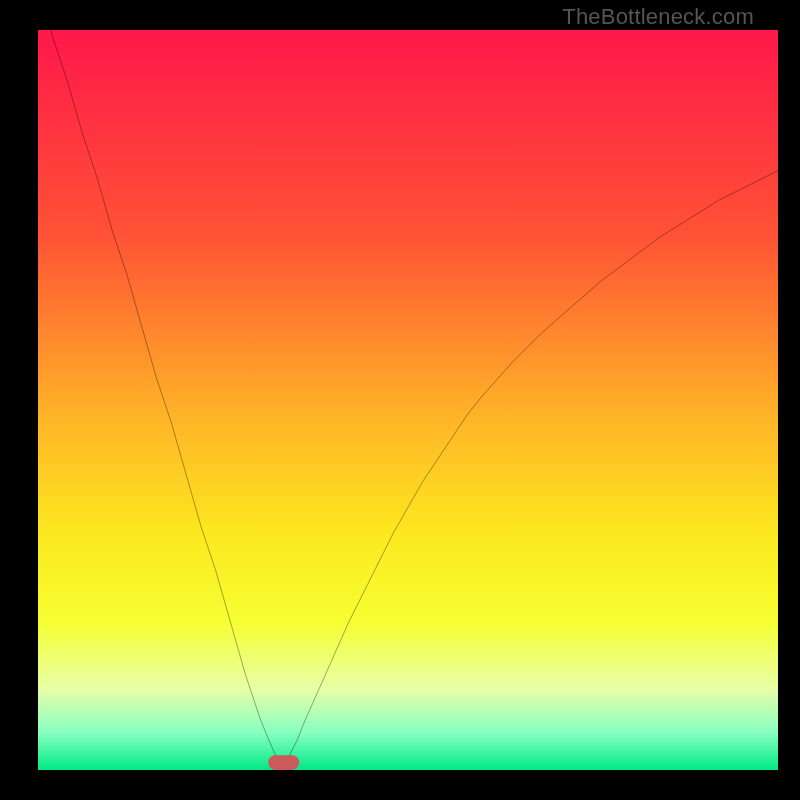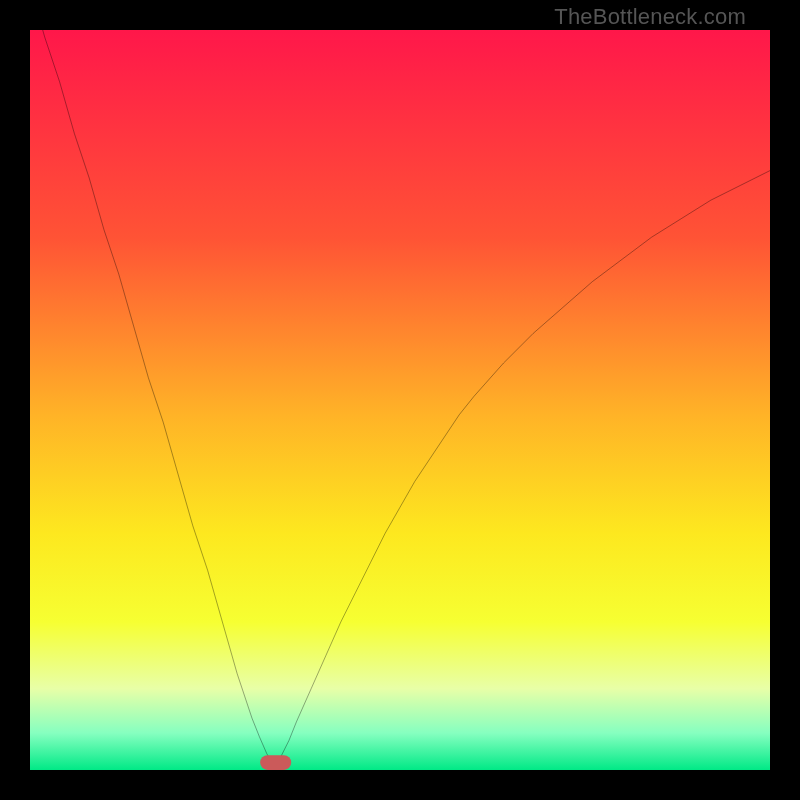--- a/index.html
+++ b/index.html
@@ -7,21 +7,21 @@
     padding: 0;
     width: 800px;
     height: 800px;
     background: #000;
     overflow: hidden;
     font-family: Arial, Helvetica, sans-serif;
   }
   .frame {
     position: absolute;
     top: 0;
-    left: 0;
+    left: 8px;
     width: 756px;
     height: 800px;
     background: #000;
   }
   .plot {
     position: absolute;
     top: 30px;
     left: 30px;
     width: 740px;
     height: 740px;

